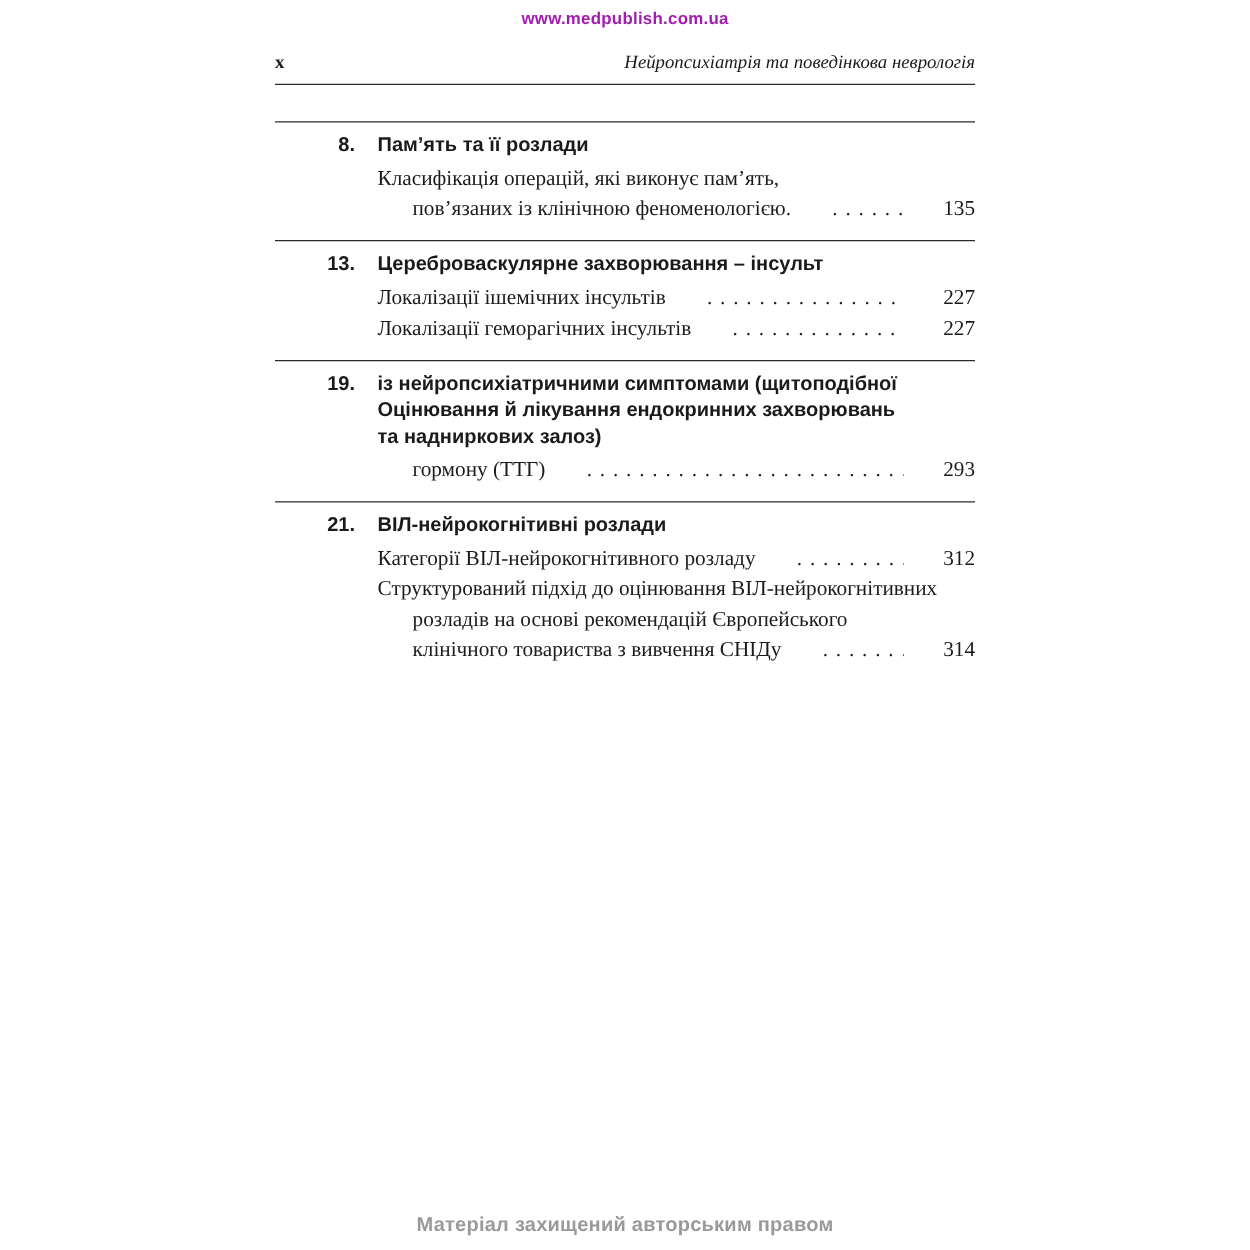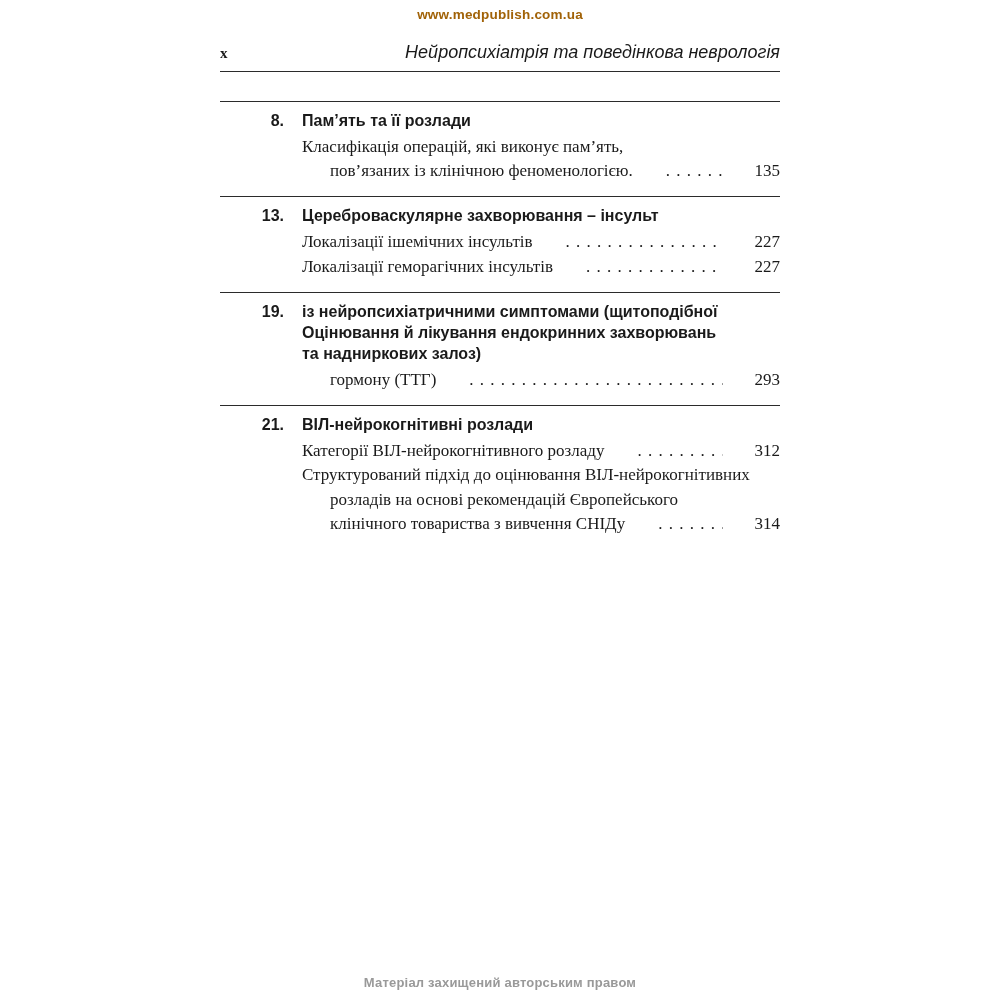--- a/index.html
+++ b/index.html
@@ -18,21 +18,21 @@
   }
   .top-watermark {
     position: absolute;
     top: 7px;
     left: 0;
     width: 100%;
     text-align: center;
     font-family: "Liberation Sans", sans-serif;
     font-size: 13.5px;
     font-weight: 600;
-    color: #a16207;
+    color: #a21caf;
     letter-spacing: 0.2px;
   }
   .content {
     position: absolute;
     top: 42px;
     left: 220px;
     width: 560px;
   }
   .page-header {
     display: flex;
@@ -40,23 +40,23 @@
     padding-bottom: 8px;
     border-bottom: 1.5px solid #2b2b2b;
   }
   .header-page-number {
     font-family: "Liberation Serif", serif;
     font-weight: bold;
     font-size: 15px;
   }
   .header-running-title {
     margin-left: auto;
-    font-family: Liberation Sans, sans-serif;
+    font-family: Liberation Serif, serif;
     font-style: italic;
-    font-size: 18px;
+    font-size: 15px;
   }
   .toc {
     margin-top: 29px;
   }
   .section {
     border-top: 1.5px solid #2b2b2b;
     padding: 8px 0 13px 0;
   }
   .chapter-head {
     display: flex;
@@ -114,21 +114,21 @@
     flex: 0 0 auto;
     text-align: right;
   }
   .bottom-watermark {
     position: absolute;
     bottom: 10px;
     left: 0;
     width: 100%;
     text-align: center;
     font-family: "Liberation Sans", sans-serif;
-    font-size: 13px;
+    font-size: 16px;
     font-weight: 600;
     color: #999999;
     letter-spacing: 0.2px;
   }
 </style>
 </head>
 <body>
 
 <div class="page">
 

